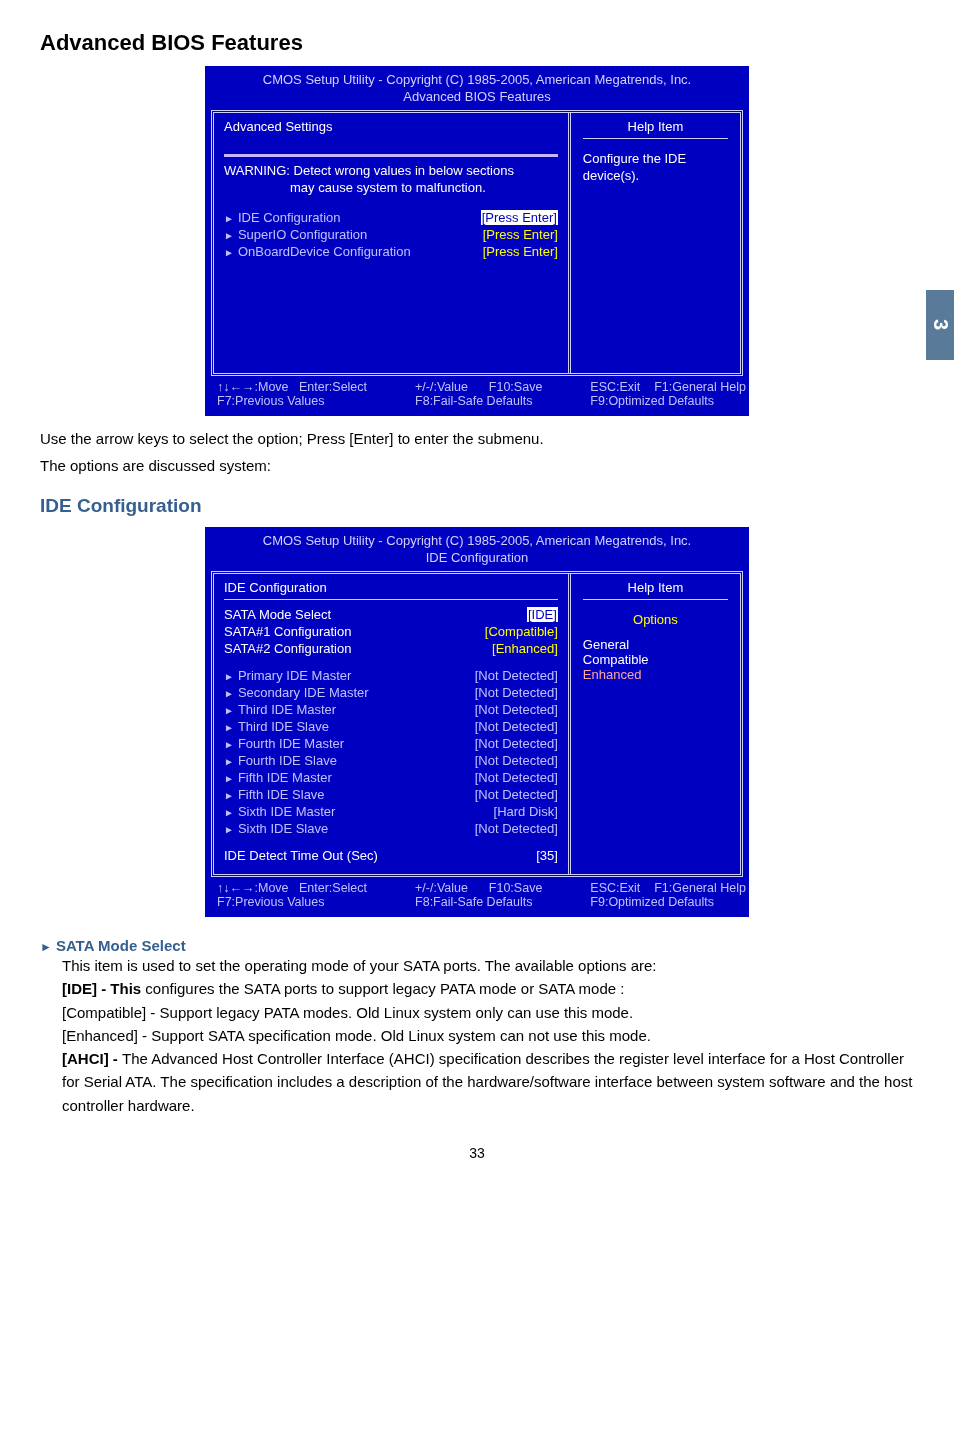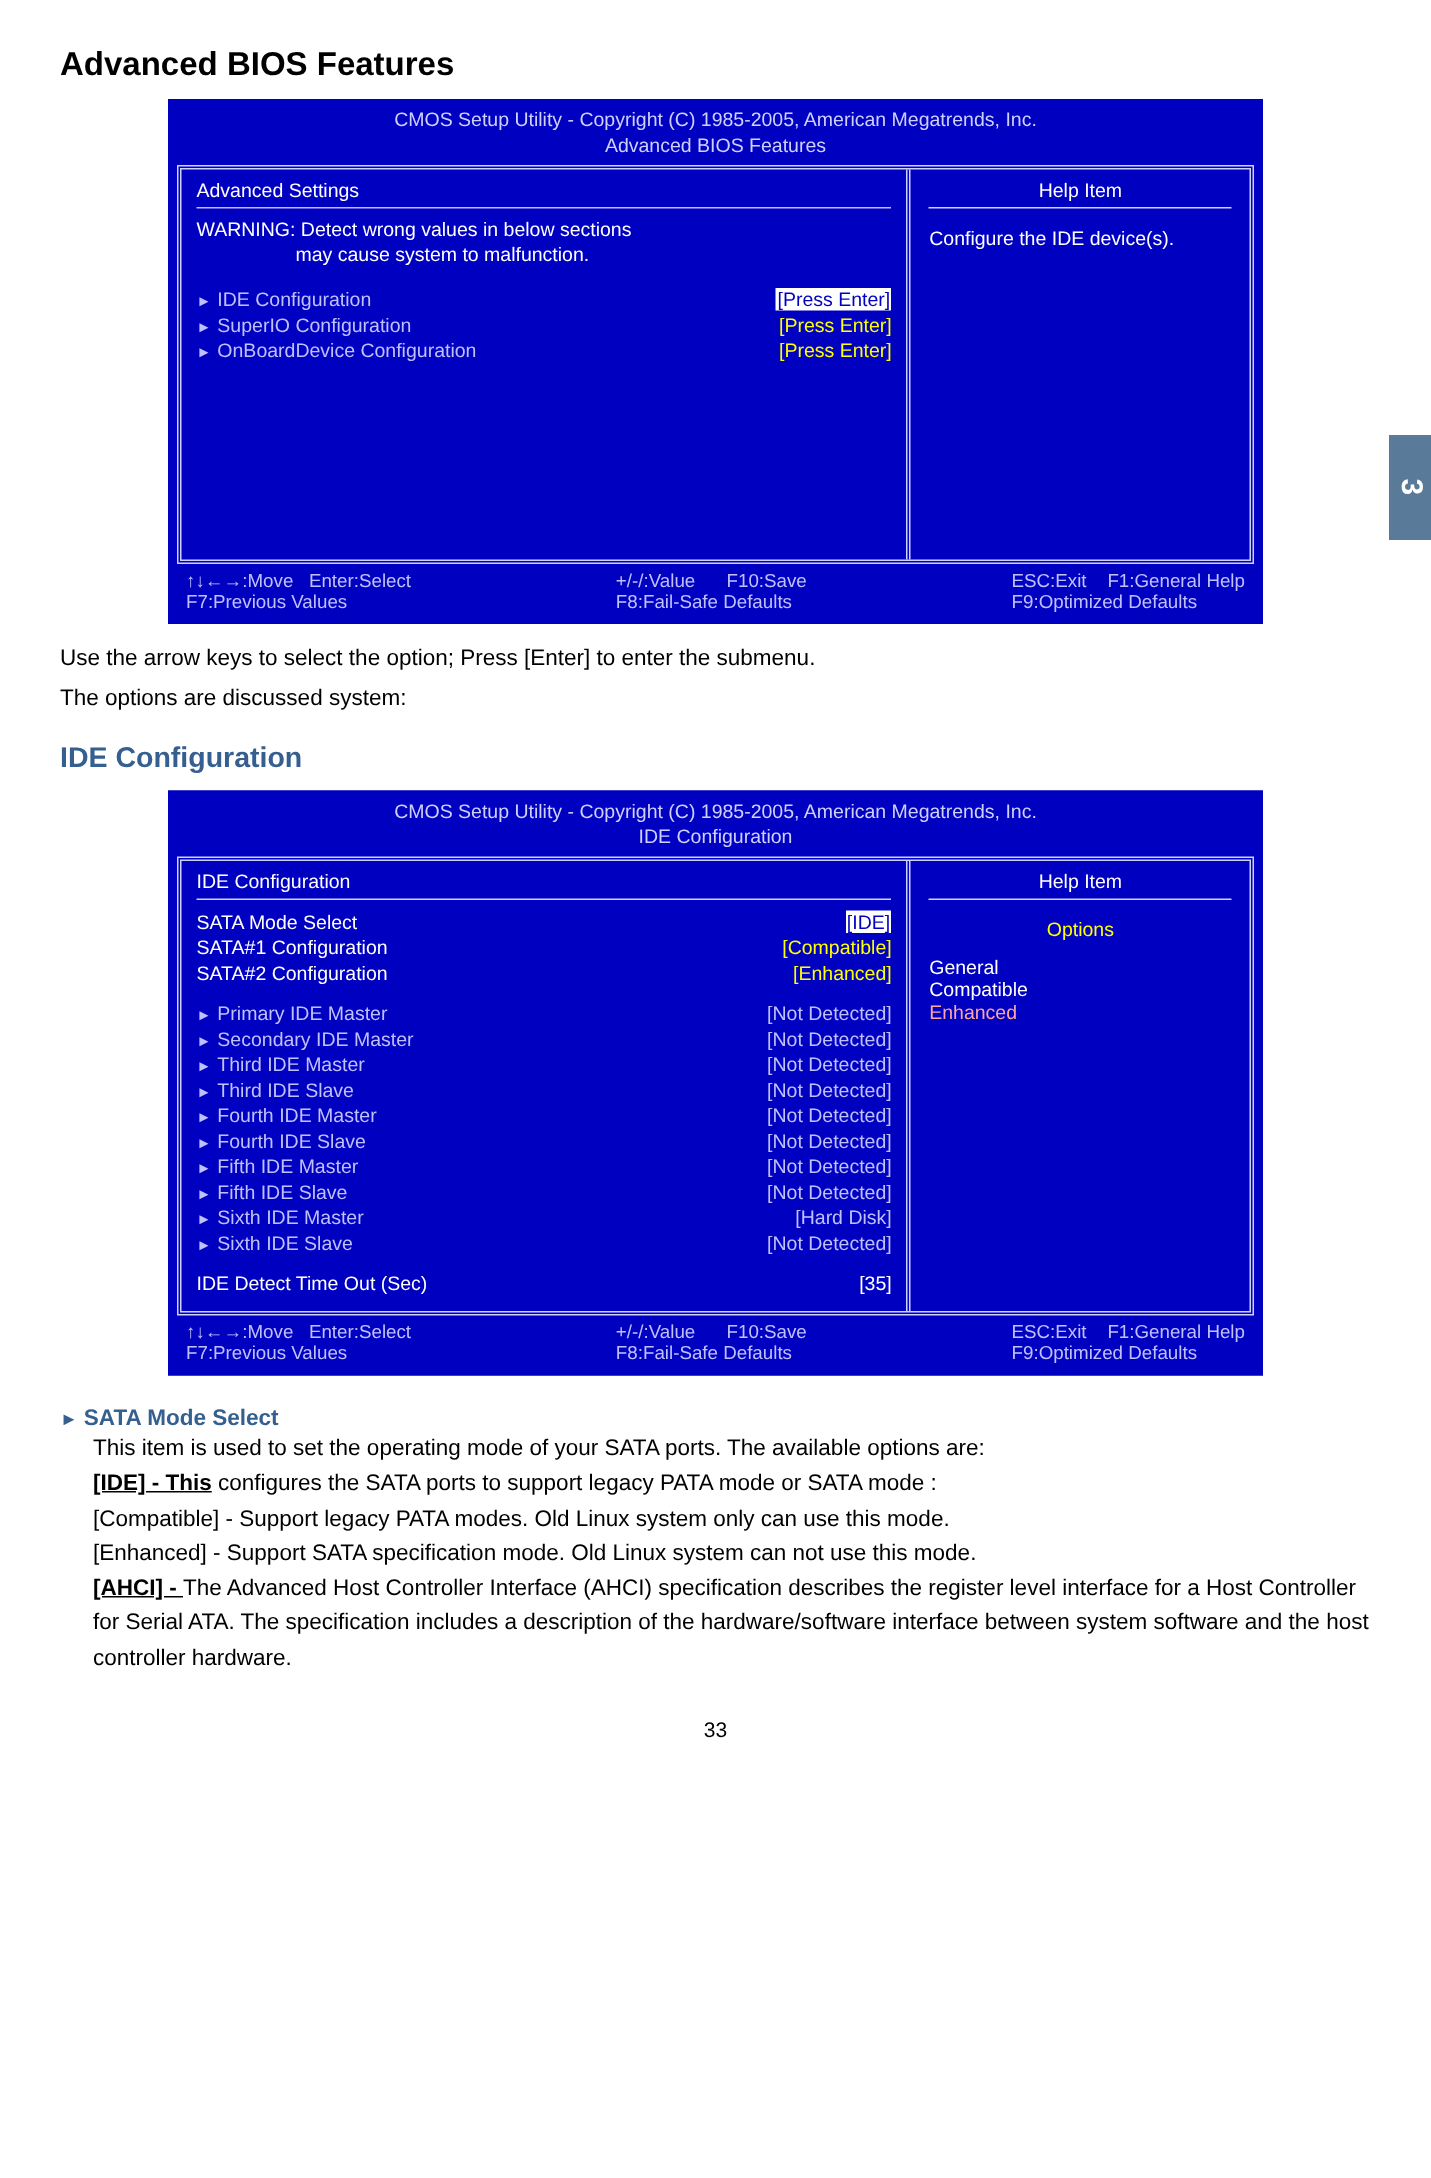--- a/index.html
+++ b/index.html
@@ -33,21 +33,21 @@
     color: #000;
     margin-bottom: 10px;
   }
   h2 {
     font-size: 19px;
     font-weight: bold;
     color: #355f8f;
     margin: 18px 0 10px 0;
   }
   .bios-box {
-    width: 730px;
+    width: 544px;
     margin: 1px auto;
     background: #0000c0;
     color: #fff;
     font-family: Arial, sans-serif;
     font-size: 13px;
     border: 2px solid #0000c0;
   }
   .bios-title {
     text-align: center;
     padding: 4px 0 2px 0;
@@ -116,40 +116,40 @@
     font-weight: bold;
     margin-top: 20px;
   }
   .item-head .tri2::before { content: "►"; font-size: 12px; margin-right: 4px; }
   .desc {
     font-size: 15px;
     line-height: 1.55;
     margin-left: 22px;
     color: #000;
   }
-  .desc .b { font-weight: bold; text-decoration: underline; }
+  .desc .b { font-weight: bold; }
   .page-num {
     text-align: center;
     font-size: 14px;
     margin-top: 28px;
   }
 </style>
 </head>
 <body>
 
 <div class="page-tab">3</div>
 
 <h1>Advanced BIOS Features</h1>
 
 <div class="bios-box">
   <div class="bios-title">CMOS Setup Utility - Copyright (C) 1985-2005, American Megatrends, Inc.</div>
   <div class="bios-subtitle">Advanced BIOS Features</div>
   <div class="bios-body">
     <div class="bios-left">
-      <div class="bios-section-header" style="border-bottom:1px solid #c4b5fd; padding-bottom:4px; margin-bottom:6px;">Advanced Settings</div>
+      <div class="bios-section-header" style="border-bottom:3px solid #c4b5fd; padding-bottom:20px; margin-bottom:6px;">Advanced Settings</div>
       <div class="warning-block">
         <div>WARNING: Detect wrong values in below sections</div>
         <div class="warning-indent">may cause system to malfunction.</div>
       </div>
       <div id="bios1-items">
           <div class="bios-row">
             <span class="label tri">IDE Configuration</span>
             <span class="value selected">[Press Enter]</span>
           </div>
           <div class="bios-row">

